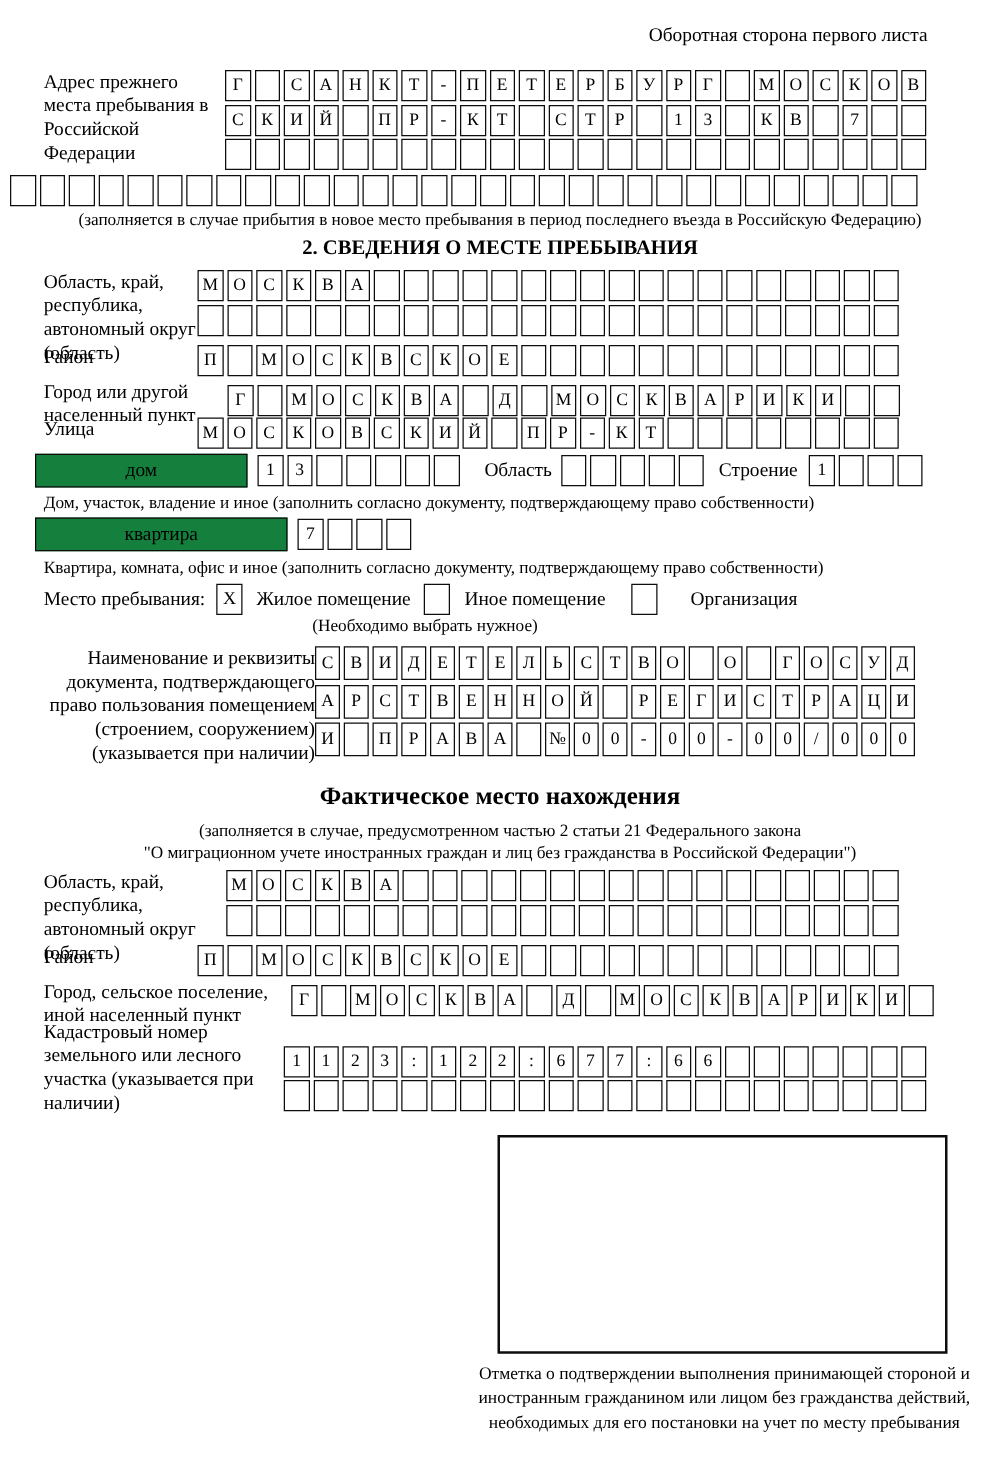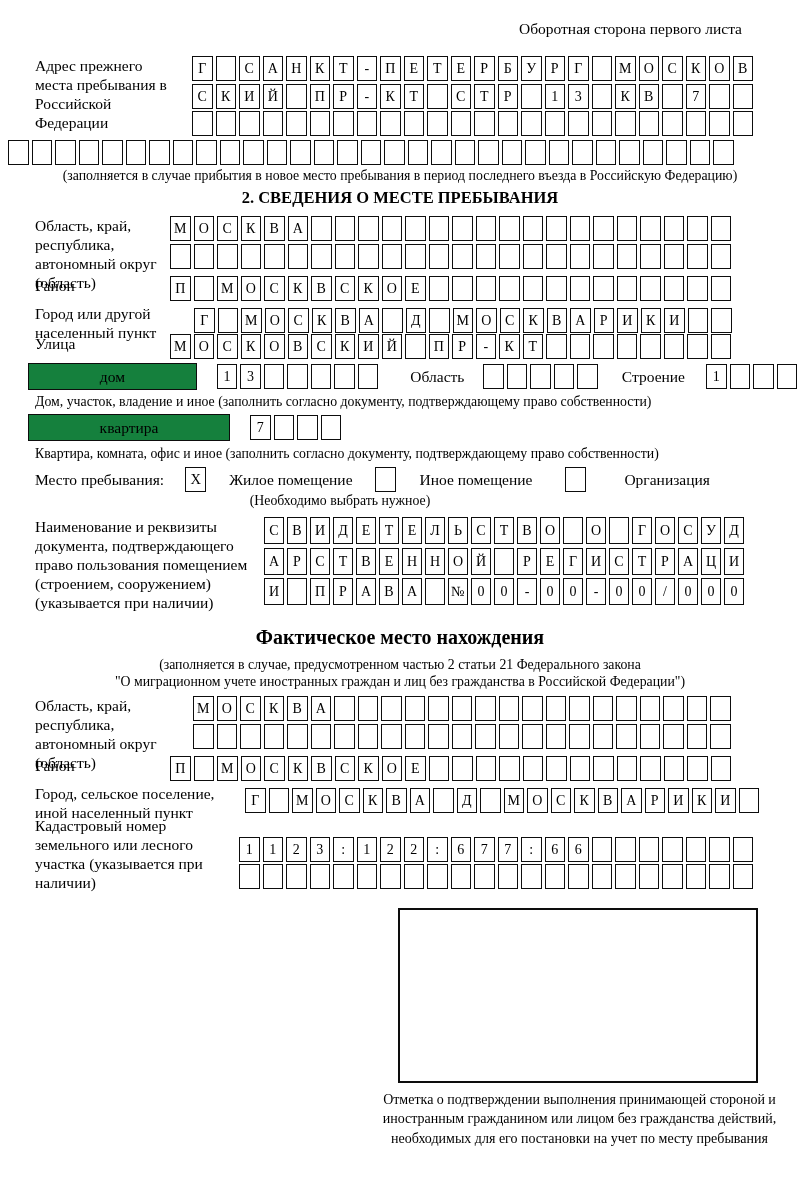--- a/index.html
+++ b/index.html
@@ -8,21 +8,21 @@
   .corner{position:absolute;top:20px;right:58px;font-size:15.5px;text-align:right;}
   .lbl{font-size:15.5px;line-height:19px;}
   .note{font-size:13.8px;line-height:17px;}
   .center{text-align:center;}
   .bold{font-weight:bold;}
   .cellrow{display:flex;margin-bottom:2.5px;}
   .cell{flex:0 0 auto;box-sizing:content-box;width:18.5px;height:23px;border:1.5px solid #0d0d0d;
         margin-right:3px;text-align:center;font-size:14px;line-height:23.5px;background:#fff;}
   .doccells .cell{width:18px;height:25px;line-height:25.5px;margin-bottom:0;}
   .doccells{margin-bottom:3.5px;}
-  .frow{display:flex;align-items:flex-start;gap:12px;}
+  .frow{display:flex;align-items:flex-start;}
   .labcol{flex:0 0 auto;padding-left:35px;box-sizing:border-box;}
   .widebox{box-sizing:border-box;border:1.6px solid #0d0d0d;height:27px;text-align:center;
            font-size:15.5px;line-height:25px;background:#15803d;}
   .chk{flex:0 0 auto;box-sizing:content-box;width:19px;height:23px;border:1.6px solid #0d0d0d;
        text-align:center;font-size:14.5px;line-height:23px;}
   .h-main{font-size:16.5px;}
   .stampbox{box-sizing:border-box;margin:16px 0 0 398px;width:360px;height:175px;border:2px solid #0d0d0d;background:#fff;}
   .stampcap{margin:7px 0 0 372px;width:415px;font-size:14px;line-height:19.5px;text-align:center;}
 </style>
 </head>
@@ -344,21 +344,21 @@
     <div class="chk" style="margin-left:9px;">X</div>
     <div class="lbl" style="margin-left:11px;">Жилое помещение</div>
     <div class="chk" style="margin-left:10px;"></div>
     <div class="lbl" style="margin-left:12px;">Иное помещение</div>
     <div class="chk" style="margin-left:21px;"></div>
     <div class="lbl" style="margin-left:26px;">Организация</div>
   </div>
   <div class="note" style="margin-left:180px;width:320px;text-align:center;">(Необходимо выбрать нужное)</div>
 
   <div class="frow" style="margin-top:8px;">
-    <div class="labcol lbl" style="width:252px;">Наименование и реквизиты документа, подтверждающего право пользования помещением (строением, сооружением) (указывается при наличии)</div>
+    <div class="labcol lbl" style="width:252px;text-align:right;">Наименование и реквизиты документа, подтверждающего право пользования помещением (строением, сооружением) (указывается при наличии)</div>
     <div>
       <div class="cellrow doccells">
           <span class="cell">С</span>
           <span class="cell">В</span>
           <span class="cell">И</span>
           <span class="cell">Д</span>
           <span class="cell">Е</span>
           <span class="cell">Т</span>
           <span class="cell">Е</span>
           <span class="cell">Л</span>

